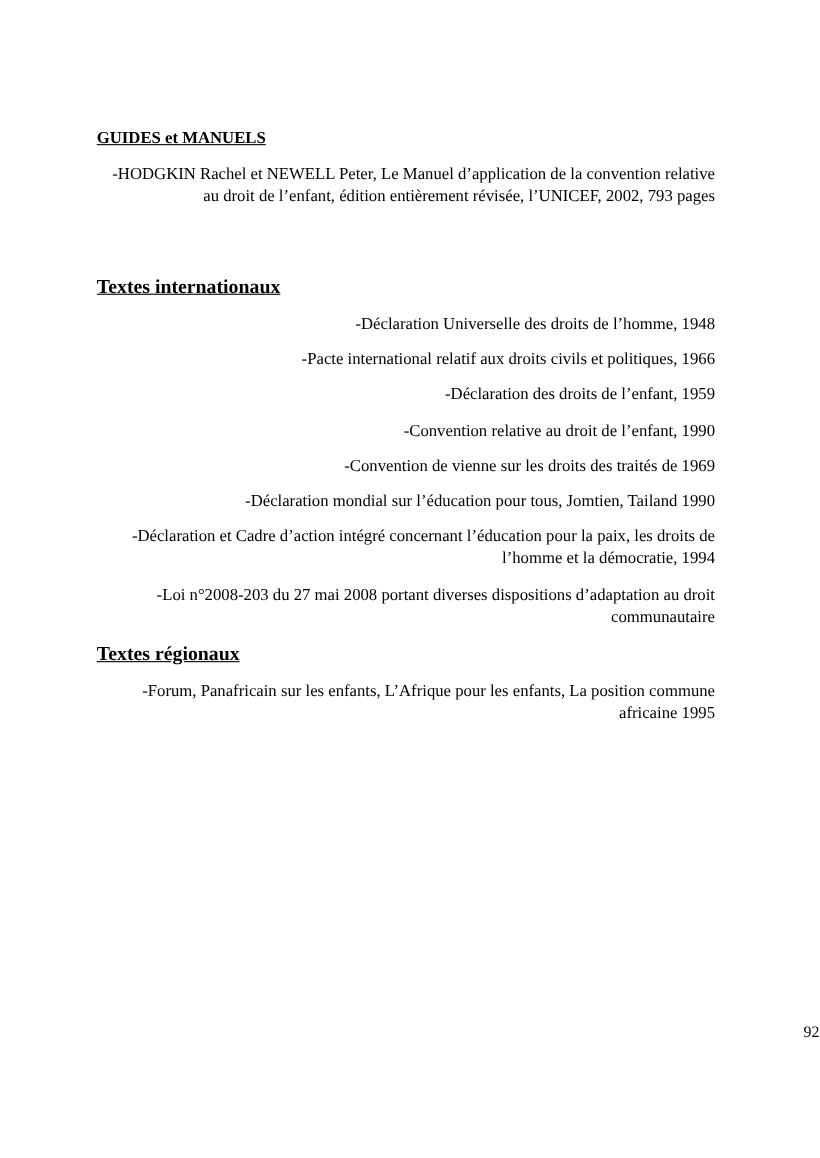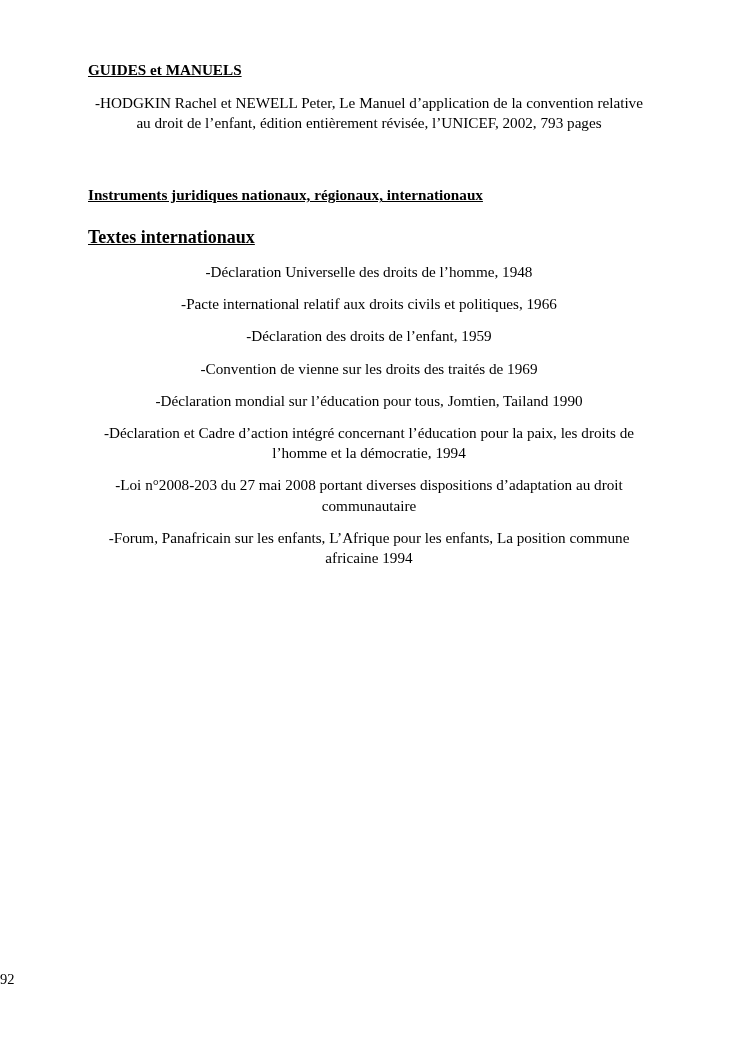--- a/index.html
+++ b/index.html
@@ -12,21 +12,21 @@
     background: #ffffff;
     font-family: "Liberation Serif", "DejaVu Serif", serif;
     color: #000000;
     -webkit-font-smoothing: antialiased;
   }
   .page {
     position: relative;
     width: 745px;
     height: 939px;
     box-sizing: border-box;
-    padding: 60px 96px 0 88px;
+    padding: 116px 96px 0 88px;
   }
   .doc-body {
     width: 562px;
   }
   .heading {
     font-size: 15.2px;
     font-weight: bold;
     text-decoration: underline;
     line-height: 1.25;
     margin: 0 0 14px 0;
@@ -35,64 +35,65 @@
     font-size: 18px;
     font-weight: bold;
     text-decoration: underline;
     line-height: 1.25;
     margin: 0 0 13px 0;
   }
   .para {
     font-size: 15.2px;
     line-height: 1.33;
     margin: 0 0 12px 0;
-    text-align: center;
+    text-align: right;
   }
   .spacer-lg {
     height: 40px;
   }
   .spacer-sm {
     height: 8px;
   }
   .page-number {
     position: absolute;
     left: 0;
     right: 0;
-    top: 972px;
-    text-align: left;
+    top: 932px;
+    text-align: right;
     font-size: 14.5px;
     line-height: 1;
   }
 </style>
 </head>
 <body>
 
 <div class="page">
   <div class="doc-body">
 
     <div class="heading">GUIDES et MANUELS</div>
 
     <div class="para">-HODGKIN Rachel et NEWELL Peter, Le Manuel d’application de la convention relative au droit de l’enfant, édition entièrement révisée, l’UNICEF, 2002, 793 pages</div>
 
 
     <div class="spacer-lg"></div>
 
-    <div class="heading">Instruments juridiques nationaux, régionaux, internationaux</div>
 
     <div class="spacer-sm"></div>
 
     <div class="subheading">Textes internationaux</div>
 
     <div class="para">-Déclaration Universelle des droits de l’homme, 1948</div>
     <div class="para">-Pacte international relatif aux droits civils et politiques, 1966</div>
     <div class="para">-Déclaration des droits de l’enfant, 1959</div>
+    <div class="para">-Convention relative au droit de l’enfant, 1990</div>
     <div class="para">-Convention de vienne sur les droits des traités de 1969</div>
     <div class="para">-Déclaration mondial sur l’éducation pour tous, Jomtien, Tailand 1990</div>
     <div class="para">-Déclaration et Cadre d’action intégré concernant l’éducation pour la paix, les droits de l’homme et la démocratie, 1994</div>
     <div class="para">-Loi n°2008-203 du 27 mai 2008 portant diverses dispositions d’adaptation au droit communautaire</div>
 
+    <div class="subheading">Textes régionaux</div>
 
-    <div class="para">-Forum, Panafricain sur les enfants, L’Afrique pour les enfants, La position commune africaine 1994</div>
+    <div class="para">-Forum, Panafricain sur les enfants, L’Afrique pour les enfants, La position commune africaine 1995</div>
 
   </div>
 
   <div class="page-number">92</div>
 </div>
 
 </body></html>

